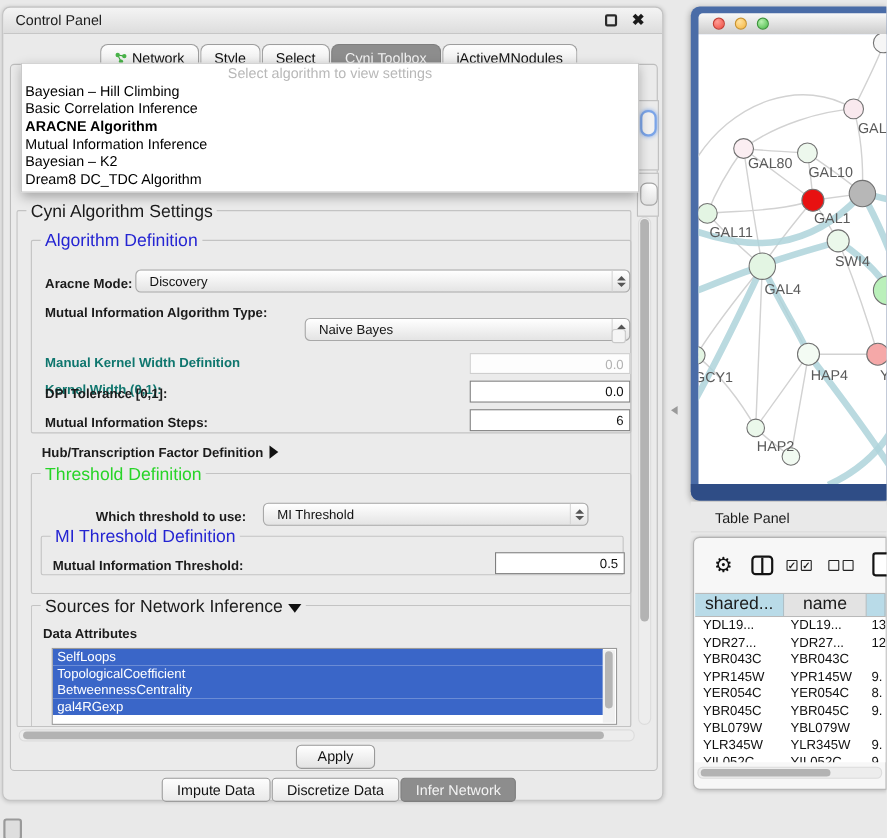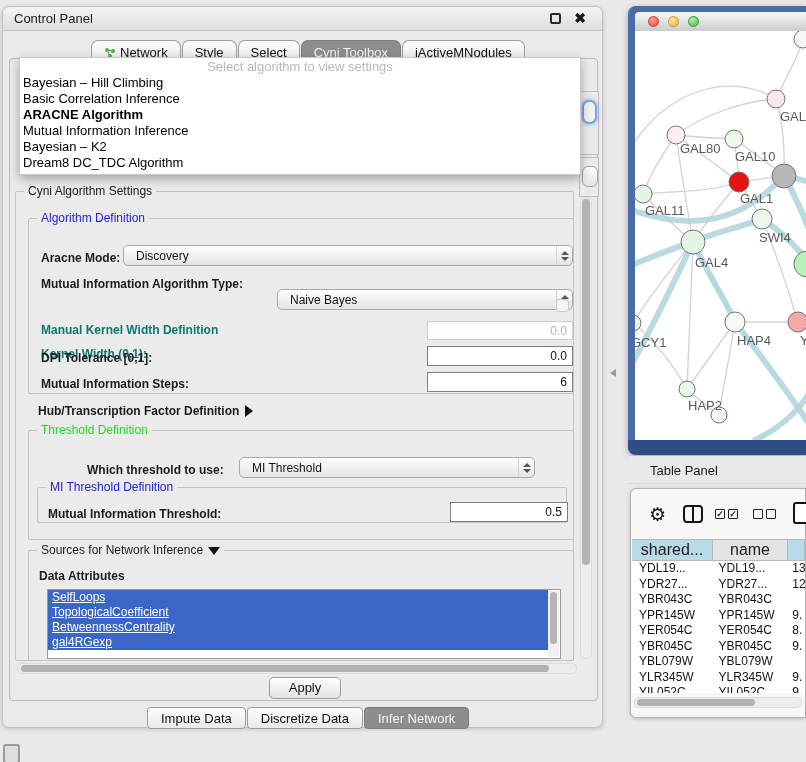--- a/index.html
+++ b/index.html
@@ -24,21 +24,21 @@
         border-radius:7px 7px 0 0; background:linear-gradient(#fdfdfd,#e7e7e7); color:#111;
         cursor:pointer; display:flex; align-items:center; gap:4px; height:24px; }
   .tab.sel { background:#8d8d8d; color:#f3f3f3; border-color:#7e7e7e;justify-content:center; }
 
   .inner { position:absolute; left:6px; top:51px; width:589px; height:643px;
         border:1px solid #bdbdbd; border-radius:4px; background:#ebebeb; }
 
   
   .gbox { position:absolute; border:1px solid #c3c3c3; border-radius:2px; }
   .glabel { position:absolute; top:-8px; left:8px; background:#ebebeb; padding:0 4px;
-        font-size:12px; color:#1b1b1b; white-space:nowrap; }
+        font-size:16px; color:#1b1b1b; white-space:nowrap; }
   .t-blue { color:#2424d2; }
   .t-green { color:#28d428; }
 
   .lbl { position:absolute; font-size:12px; font-weight:bold; color:#1b1b1b; white-space:nowrap; }
   .lbl.dis { color:#0f766e;margin-top:22px; }
 
   .combo { position:absolute; height:21px; border:1px solid #a8a8a8; border-radius:5px;
         background:linear-gradient(#ffffff,#e4e4e4); font-size:12px; color:#111;
         display:flex; align-items:center; cursor:pointer; }
   .combo-val { padding-left:12px; flex:1; }
@@ -57,21 +57,21 @@
         border-radius:3px; background:#f5f5f5; cursor:pointer; }
 
   .tri-right { display:inline-block; width:0; height:0; border-top:6px solid transparent;
         border-bottom:6px solid transparent; border-left:8px solid #111; vertical-align:-2px; margin-left:6px;}
   .tri-down { display:inline-block; width:0; height:0; border-left:6px solid transparent;
         border-right:6px solid transparent; border-top:8px solid #111; vertical-align:-1px; margin-left:5px;}
 
   
   .attr-list { position:absolute; background:#fff; border:1px solid #9a9a9a; overflow:hidden; }
   .attr-item { height:15px; line-height:15px; font-size:12px; padding-left:4px; color:#111; cursor:pointer; }
-  .attr-item.sel { background:#3a66c8; color:#fff;text-decoration:underline; }
+  .attr-item.sel { background:#3a66c8; color:#fff; }
   .list-vscroll { position:absolute; right:1px; top:1px; bottom:1px; width:11px; background:#f0f0f0; }
   .list-vscroll .thumb { position:absolute; left:2px; top:1px; width:7px; height:52px;
         background:#b5b5b5; border-radius:4px; }
 
   .vscroll { position:absolute; width:12px; background:#ededed; border:1px solid #dcdcdc;
         border-radius:6px; }
   .vscroll .thumb { position:absolute; left:1px; top:1px; width:8px; background:#b3b3b3; border-radius:4px; }
   .hscroll { position:absolute; height:11px; background:#ededed; border:1px solid #dcdcdc; border-radius:5px; }
   .hscroll .thumb { position:absolute; top:1px; height:7px; background:#b3b3b3; border-radius:4px; }
 

